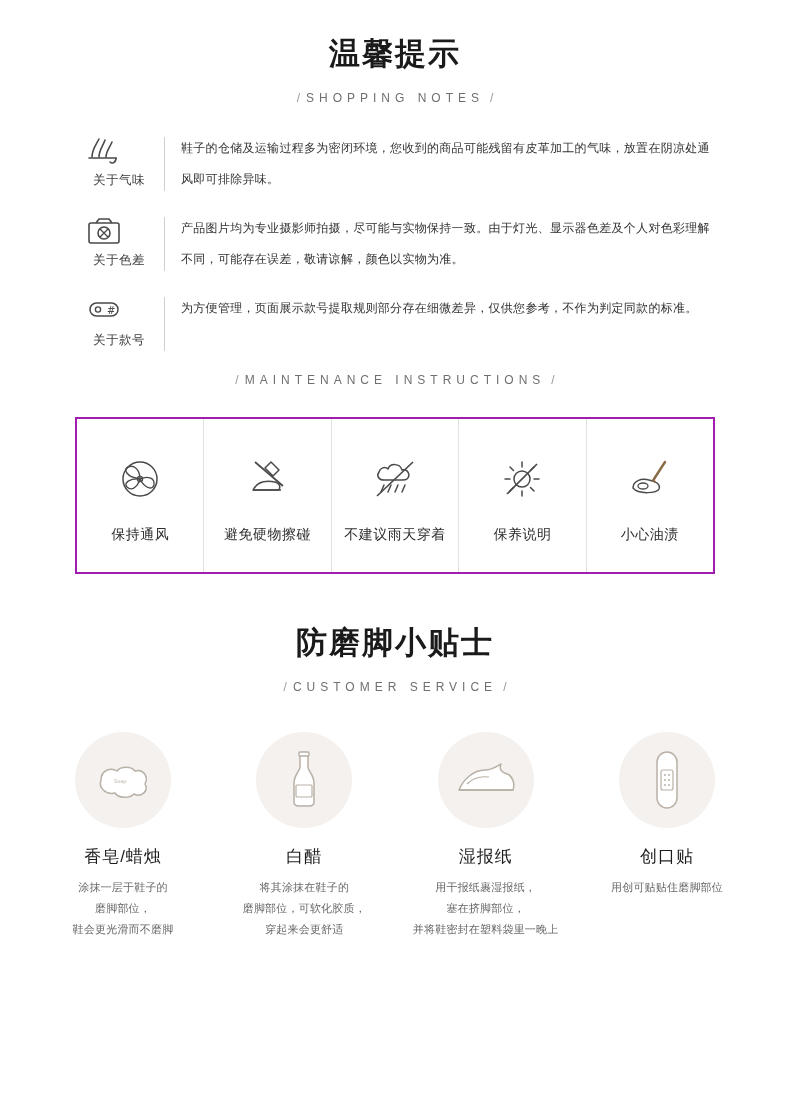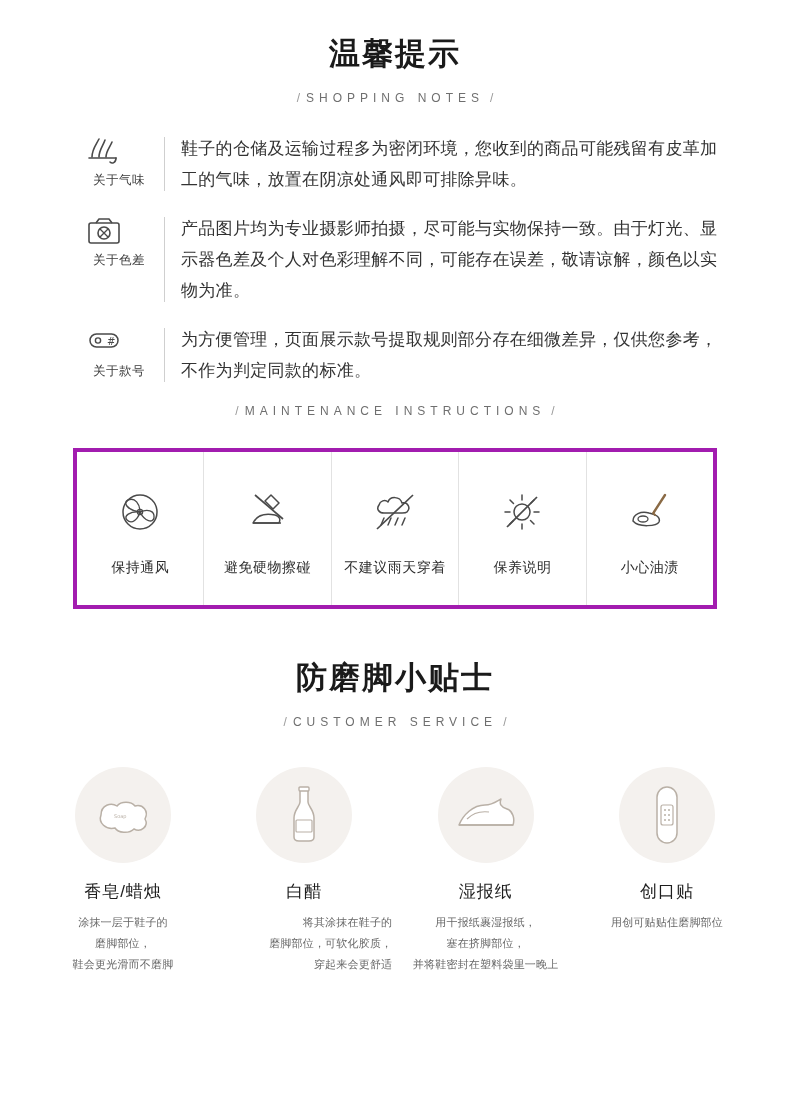--- a/index.html
+++ b/index.html
@@ -75,32 +75,32 @@
   }
   .note-divider {
     width: 1px;
     background: #cfcfcf;
     align-self: stretch;
     margin: 4px 16px 4px 8px;
     min-height: 54px;
   }
   .note-text {
     flex: 1;
-    font-size: 17px;
+    font-size: 12px;
     line-height: 31px;
     color: #333;
     letter-spacing: 0.3px;
   }
 
   
   #maint-title { padding-top: 40px; }
   .maint-grid {
     margin: 30px auto 0 auto;
     width: 636px;
-    border: 4px solid #a21caf;
+    border: 2px solid #a21caf;
     display: flex;
     text-align: center;
   }
   .maint-cell {
     flex: 1 1 0;
     border-right: 1px solid #e2e2e2;
     height: 153px;
     display: flex;
     flex-direction: column;
     align-items: center;
@@ -321,21 +321,21 @@
       <div class="circ">
         <span>
           <svg width="40" height="62" viewBox="0 0 40 62">
             <path d="M16 6 L24 6 L24 18 C24 22, 30 26, 30 34 L30 53 C30 56, 28 57, 25 57 L15 57 C12 57, 10 56, 10 53 L10 34 C10 26, 16 22, 16 18 Z" stroke="#b9b0a6" stroke-width="1.5" fill="#ffffff"></path>
             <rect x="15" y="3" width="10" height="4" rx="1" stroke="#b9b0a6" stroke-width="1.4" fill="#ffffff"></rect>
             <rect x="12" y="36" width="16" height="12" rx="1" stroke="#b9b0a6" stroke-width="1.2" fill="#ffffff"></rect>
           </svg>
         </span>
       </div>
       <div class="tl">白醋</div>
-      <div class="td" style="white-space: pre-line; text-align: right;">将其涂抹在鞋子的
+      <div class="td" style="white-space: pre-line;">将其涂抹在鞋子的
 磨脚部位，可软化胶质，
 穿起来会更舒适</div>
     </div>
 
     <div class="tip">
       <div class="circ">
         <span>
           <svg width="66" height="44" viewBox="0 0 66 44">
             <path d="M6 32 C10 22, 20 12, 32 12 C40 12, 44 8, 48 6 C46 11, 48 14, 54 16 C60 18, 62 26, 60 32 Z" stroke="#b9b0a6" stroke-width="1.5" fill="#ffffff" stroke-linejoin="round"></path>
             <path d="M6 32 L60 32" stroke="#b9b0a6" stroke-width="1.5"></path>

